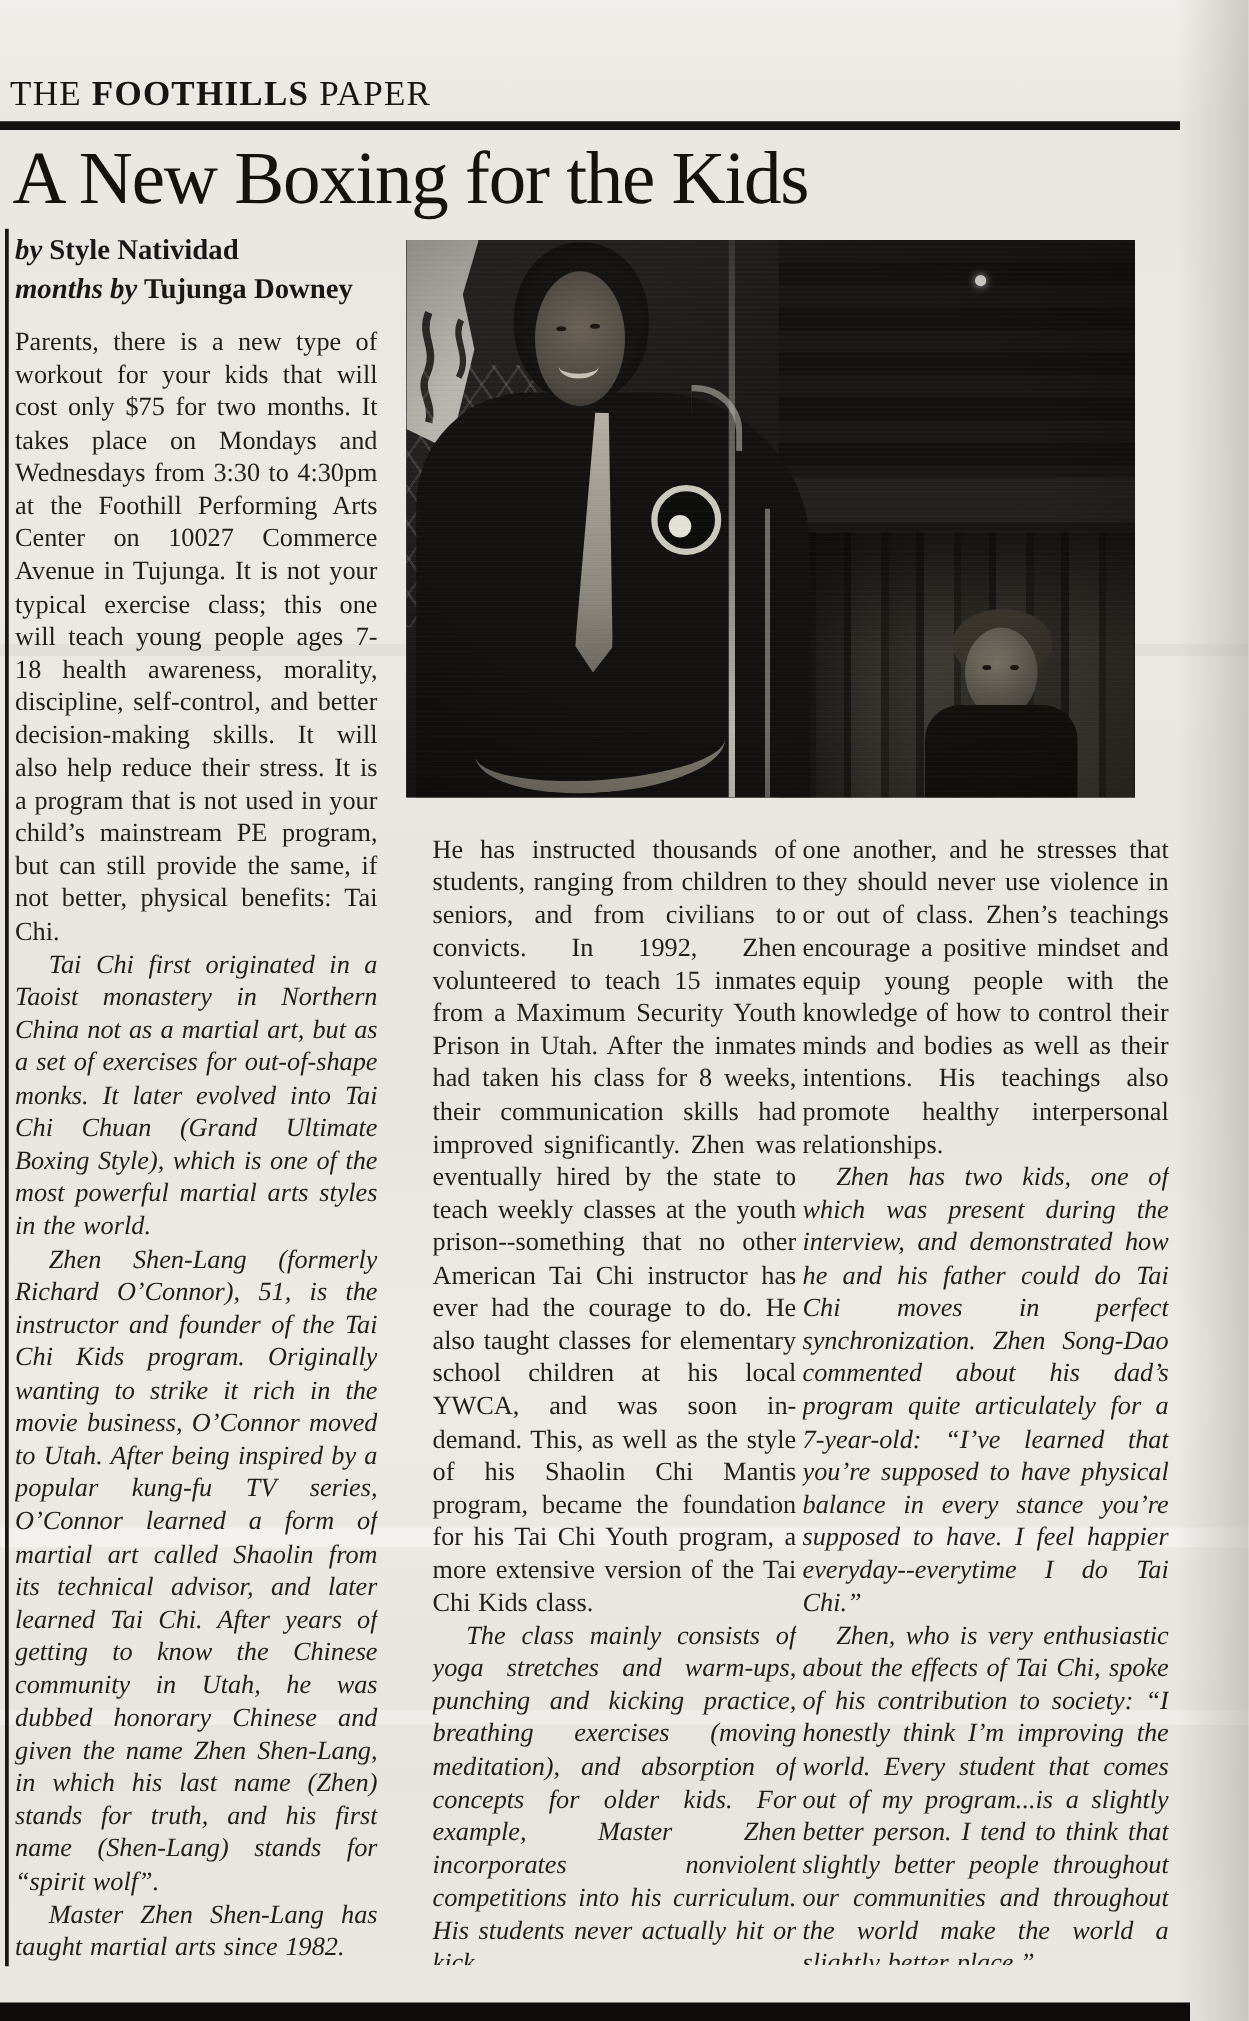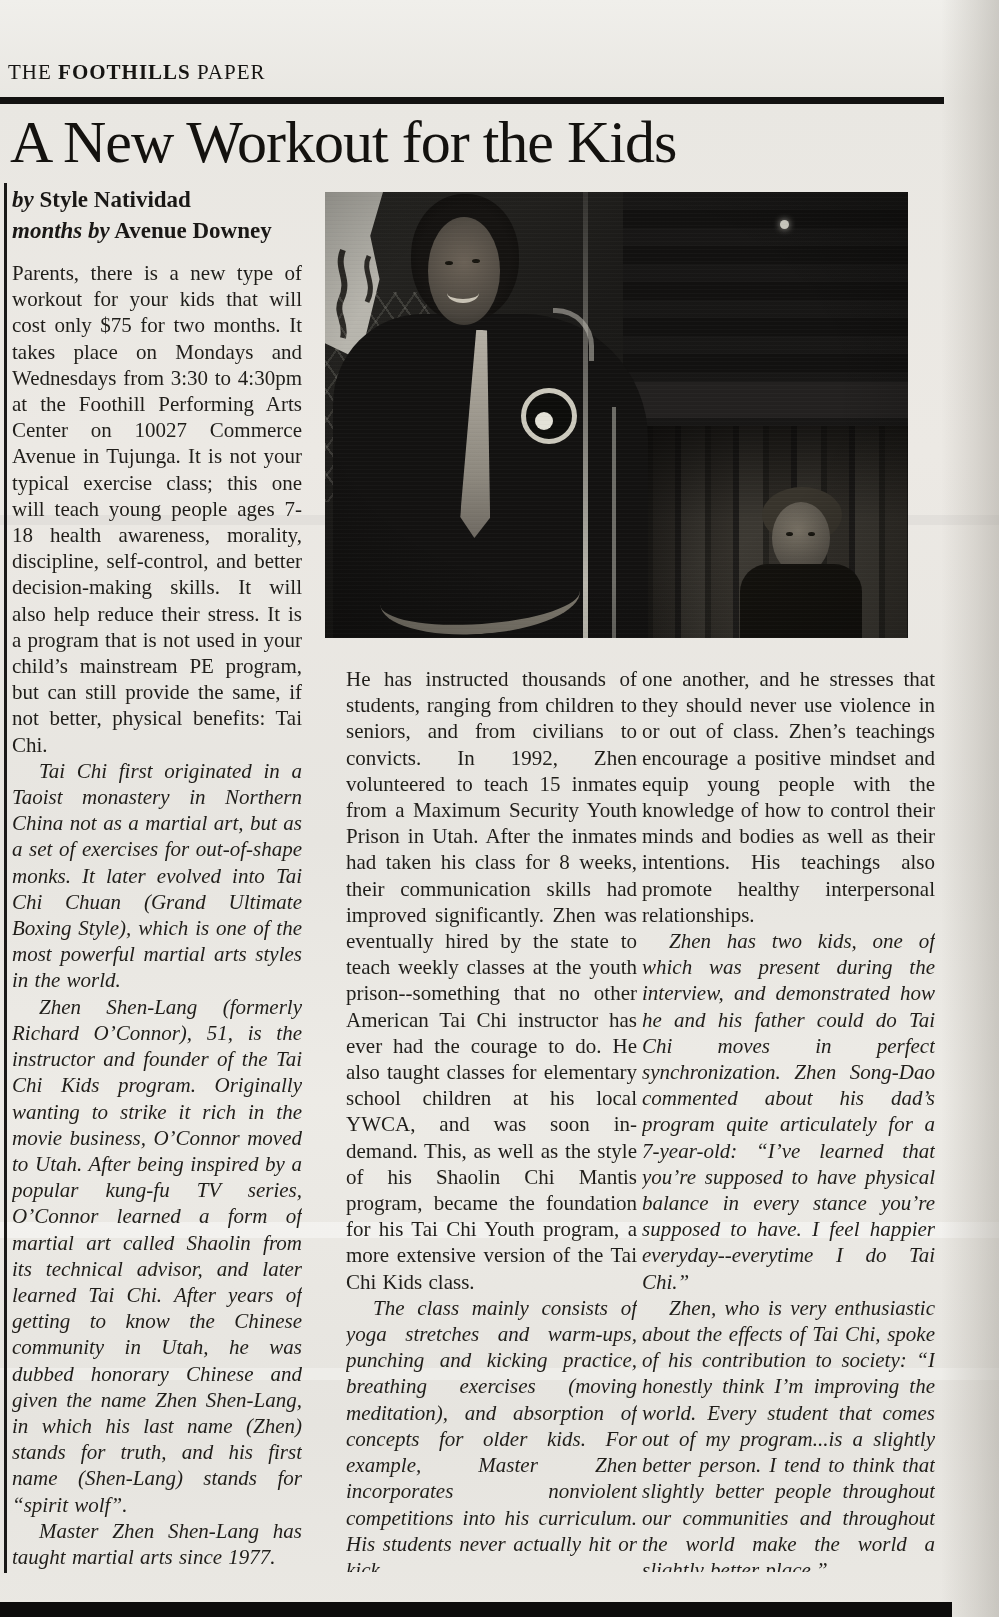--- a/index.html
+++ b/index.html
@@ -9,21 +9,21 @@
     font-family:"Liberation Serif","DejaVu Serif",serif;color:#1d1b18;
   }
   .crease{position:absolute;left:0;width:100%;pointer-events:none;}
   .crease.c1{top:515px;height:10px;background:rgba(0,0,0,0.035);}
   .crease.c2{top:1222px;height:16px;background:rgba(255,255,255,0.4);}
   .crease.c3{top:1368px;height:12px;background:rgba(255,255,255,0.3);}
   .right-edge{position:absolute;top:0;right:0;width:58px;height:100%;
     background:linear-gradient(90deg,rgba(0,0,0,0) 0%,rgba(180,176,168,0.35) 60%,rgba(160,156,148,0.45) 100%);}
   
   .masthead{position:absolute;left:8px;top:60px;width:934px;display:flex;justify-content:space-between;
-    font-size:21px;letter-spacing:1px;color:#161513;}
+    font-size:28px;letter-spacing:1px;color:#161513;}
   .masthead .b{font-weight:700;}
   .mast-rule{position:absolute;left:0;top:97px;width:944px;height:7px;background:#131211;}
   
   .title{position:absolute;left:10px;top:108px;margin:0;font-weight:400;font-size:60px;
     letter-spacing:-1px;color:#14120f;white-space:nowrap;}
   .byline{position:absolute;left:12px;top:184px;font-size:23px;line-height:31px;font-weight:700;color:#1a1816;}
   .byline .it{font-style:italic;}
   
   .col{position:absolute;text-align:justify;hyphens:auto;-webkit-hyphens:auto;word-spacing:1px;}
   .col p{margin:0;font-size:21px;line-height:26.2px;color:#201e1a;}
@@ -94,30 +94,30 @@
 
   <header class="masthead">
     <div>
       <span>THE</span>
       <span class="b">FOOTHILLS</span>
       <span>PAPER</span>
     </div>
   </header>
   <div class="mast-rule"></div>
 
-  <h1 class="title">A New Workout for the Kids</h1>
+  <h1 class="title">A New Boxing for the Kids</h1>
 
   <div class="byline">
     <div>
       <span class="it">by</span>
       <span>Style Natividad</span>
     </div>
     <div>
       <span class="it">months by</span>
-      <span>Avenue Downey</span>
+      <span>Tujunga Downey</span>
     </div>
   </div>
 
   <div class="photo">
     <div class="ph-bg"></div>
     <div class="ph-lightpatch"></div>
     <svg class="ph-squiggle" width="80" height="130" viewBox="0 0 80 130">
       <path d="M18 8 C10 28, 26 36, 16 58 C10 72, 22 80, 18 96" stroke="#2c2a26" stroke-width="6" fill="none"></path>
       <path d="M44 14 C36 30, 52 40, 42 60" stroke="#2c2a26" stroke-width="5" fill="none"></path>
     </svg>
@@ -151,21 +151,21 @@
     <div class="ph-grain"></div>
     <div class="ph-vignette"></div>
   </div>
 
   <div class="left-rule"></div>
 
   <section class="col col-left">
     <p>Parents, there is a new type of workout for your kids that will cost only $75 for two months. It takes place on Mondays and Wednesdays from 3:30 to 4:30pm at the Foothill Performing Arts Center on 10027 Commerce Avenue in Tujunga. It is not your typical exercise class; this one will teach young people ages 7-18 health awareness, morality, discipline, self-control, and better decision-making skills. It will also help reduce their stress. It is a program that is not used in your child’s mainstream PE program, but can still provide the same, if not better, physical benefits: Tai Chi.</p>
     <p class="ind">Tai Chi first originated in a Taoist monastery in Northern China not as a martial art, but as a set of exercises for out-of-shape monks. It later evolved into Tai Chi Chuan (Grand Ultimate Boxing Style), which is one of the most powerful martial arts styles in the world.</p>
     <p class="ind">Zhen Shen-Lang (formerly Richard O’Connor), 51, is the instructor and founder of the Tai Chi Kids program. Originally wanting to strike it rich in the movie business, O’Connor moved to Utah. After being inspired by a popular kung-fu TV series, O’Connor learned a form of martial art called Shaolin from its technical advisor, and later learned Tai Chi. After years of getting to know the Chinese community in Utah, he was dubbed honorary Chinese and given the name Zhen Shen-Lang, in which his last name (Zhen) stands for truth, and his first name (Shen-Lang) stands for “spirit wolf”.</p>
-    <p class="ind">Master Zhen Shen-Lang has taught martial arts since 1977.</p>
+    <p class="ind">Master Zhen Shen-Lang has taught martial arts since 1982.</p>
   </section>
 
   <section class="col col-mid">
     <p>He has instructed thousands of students, ranging from children to seniors, and from civilians to convicts. In 1992, Zhen volunteered to teach 15 inmates from a Maximum Security Youth Prison in Utah. After the inmates had taken his class for 8 weeks, their communication skills had improved significantly. Zhen was eventually hired by the state to teach weekly classes at the youth prison--something that no other American Tai Chi instructor has ever had the courage to do. He also taught classes for elementary school children at his local YWCA, and was soon in-demand. This, as well as the style of his Shaolin Chi Mantis program, became the foundation for his Tai Chi Youth program, a more extensive version of the Tai Chi Kids class.</p>
     <p class="ind">The class mainly consists of yoga stretches and warm-ups, punching and kicking practice, breathing exercises (moving meditation), and absorption of concepts for older kids. For example, Master Zhen incorporates nonviolent competitions into his curriculum. His students never actually hit or kick</p>
   </section>
 
   <section class="col col-right">
     <p>one another, and he stresses that they should never use violence in or out of class. Zhen’s teachings encourage a positive mindset and equip young people with the knowledge of how to control their minds and bodies as well as their intentions. His teachings also promote healthy interpersonal relationships.</p>
     <p class="ind">Zhen has two kids, one of which was present during the interview, and demonstrated how he and his father could do Tai Chi moves in perfect synchronization. Zhen Song-Dao commented about his dad’s program quite articulately for a 7-year-old: “I’ve learned that you’re supposed to have physical balance in every stance you’re supposed to have. I feel happier everyday--everytime I do Tai Chi.”</p>

